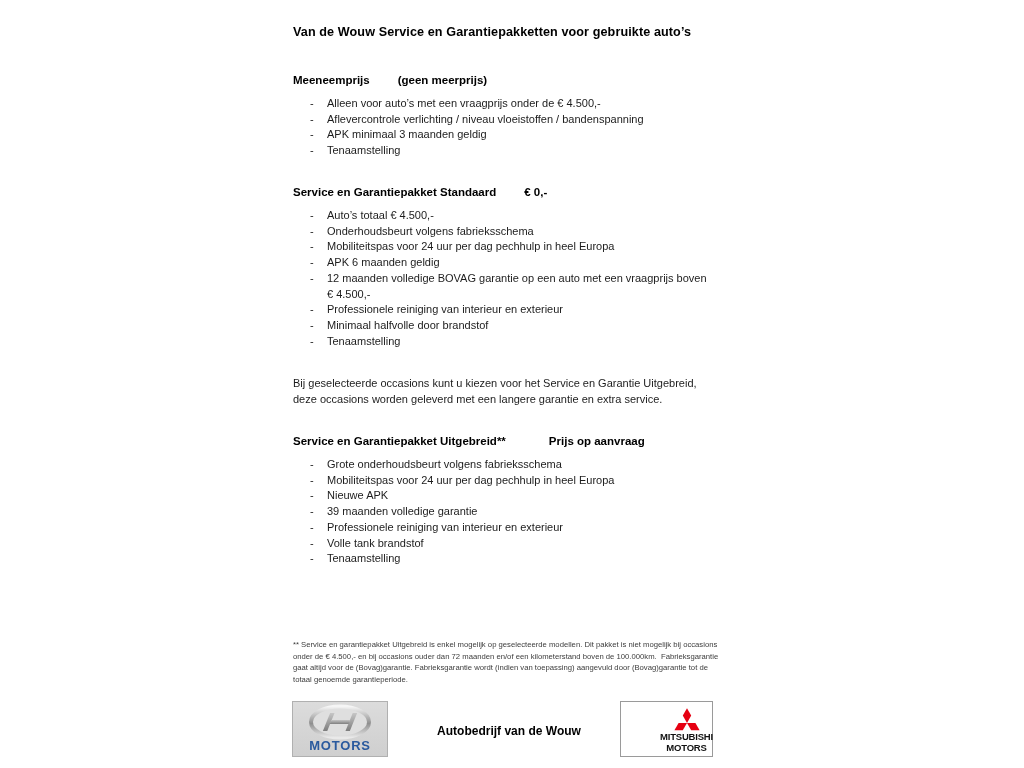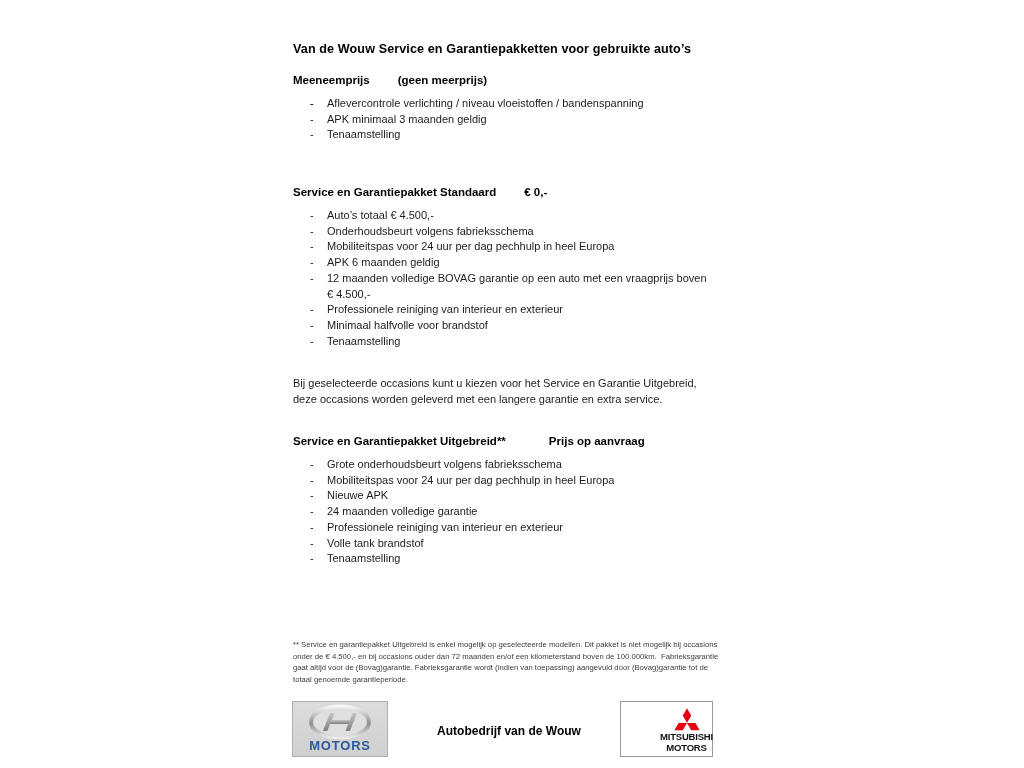--- a/index.html
+++ b/index.html
@@ -15,21 +15,21 @@
   .content {
     position: absolute;
     left: 293px;
     top: 0;
     width: 432px;
     height: 768px;
   }
   .block { position: absolute; left: 0; }
 
   .doc-title {
-    top: 42px;
+    top: 25px;
     font-size: 12.6px;
     font-weight: bold;
     color: #000;
     white-space: nowrap;
     letter-spacing: 0.1px;
   }
   .section-heading {
     font-size: 11.5px;
     font-weight: bold;
     color: #000;
@@ -134,50 +134,50 @@
 
 <div class="page">
   <div class="content">
 
     <div class="block doc-title">Van de Wouw Service en Garantiepakketten voor gebruikte auto’s</div>
 
     <div class="block section-heading sh-1">
       <span>Meeneemprijs</span><span class="price">(geen meerprijs)</span>
     </div>
     <ul class="block dash-list list-1">
-      <li><span class="dash">-</span></li>
+      <li><span class="dash">-</span><span>Alleen voor auto’s met een vraagprijs onder de € 4.500,-</span></li>
       <li><span class="dash">-</span><span>Aflevercontrole verlichting / niveau vloeistoffen / bandenspanning</span></li>
       <li><span class="dash">-</span><span>APK minimaal 3 maanden geldig</span></li>
       <li><span class="dash">-</span><span>Tenaamstelling</span></li>
     </ul>
 
     <div class="block section-heading sh-2">
       <span>Service en Garantiepakket Standaard</span><span class="price">€ 0,-</span>
     </div>
     <ul class="block dash-list list-2">
       <li><span class="dash">-</span><span>Auto’s totaal € 4.500,-</span></li>
       <li><span class="dash">-</span><span>Onderhoudsbeurt volgens fabrieksschema</span></li>
       <li><span class="dash">-</span><span>Mobiliteitspas voor 24 uur per dag pechhulp in heel Europa</span></li>
       <li><span class="dash">-</span><span>APK 6 maanden geldig</span></li>
       <li><span class="dash">-</span><span>12 maanden volledige BOVAG garantie op een auto met een vraagprijs boven € 4.500,-</span></li>
       <li><span class="dash">-</span><span>Professionele reiniging van interieur en exterieur</span></li>
-      <li><span class="dash">-</span><span>Minimaal halfvolle voor brandstof</span></li>
+      <li><span class="dash">-</span><span>Minimaal halfvolle door brandstof</span></li>
       <li><span class="dash">-</span><span>Tenaamstelling</span></li>
     </ul>
 
     <div class="block paragraph">Bij geselecteerde occasions kunt u kiezen voor het Service en Garantie Uitgebreid, deze occasions worden geleverd met een langere garantie en extra service.</div>
 
     <div class="block section-heading sh-3">
       <span>Service en Garantiepakket Uitgebreid**</span><span class="price wide-gap">Prijs op aanvraag</span>
     </div>
     <ul class="block dash-list list-3">
       <li><span class="dash">-</span><span>Grote onderhoudsbeurt volgens fabrieksschema</span></li>
       <li><span class="dash">-</span><span>Mobiliteitspas voor 24 uur per dag pechhulp in heel Europa</span></li>
       <li><span class="dash">-</span><span>Nieuwe APK</span></li>
-      <li><span class="dash">-</span><span>24 maanden volledige garantie</span></li>
+      <li><span class="dash">-</span><span>39 maanden volledige garantie</span></li>
       <li><span class="dash">-</span><span>Professionele reiniging van interieur en exterieur</span></li>
       <li><span class="dash">-</span><span>Volle tank brandstof</span></li>
       <li><span class="dash">-</span><span>Tenaamstelling</span></li>
     </ul>
 
     <div class="block footnote">** Service en garantiepakket Uitgebreid is enkel mogelijk op geselecteerde modellen. Dit pakket is niet mogelijk bij occasions onder de € 4.500,- en bij occasions ouder dan 72 maanden en/of een kilometerstand boven de 100.000km.  Fabrieksgarantie gaat altijd voor de (Bovag)garantie. Fabrieksgarantie wordt (indien van toepassing) aangevuld door (Bovag)garantie tot de totaal genoemde garantieperiode.</div>
 
     <div class="logo-box hyundai-box">
       <svg width="96" height="38" viewBox="0 0 96 38">
         <defs>

